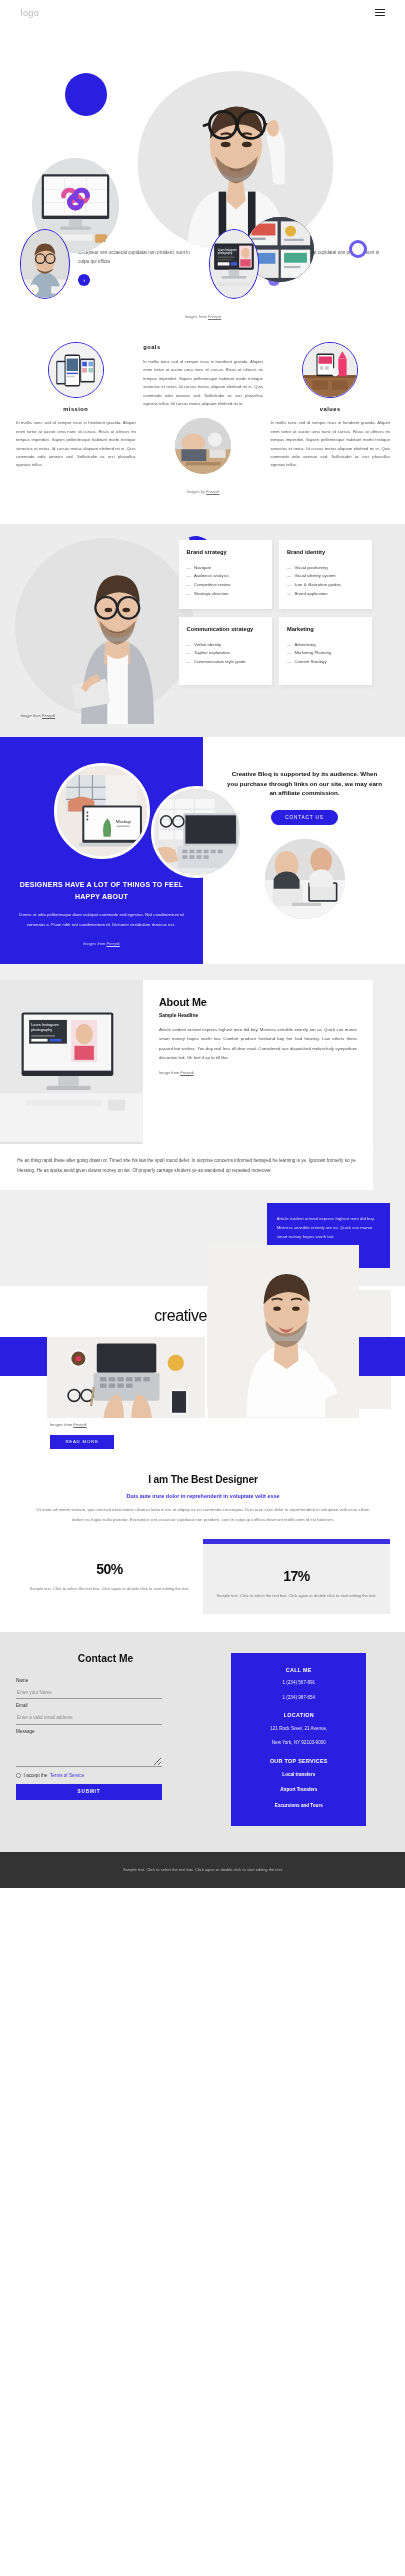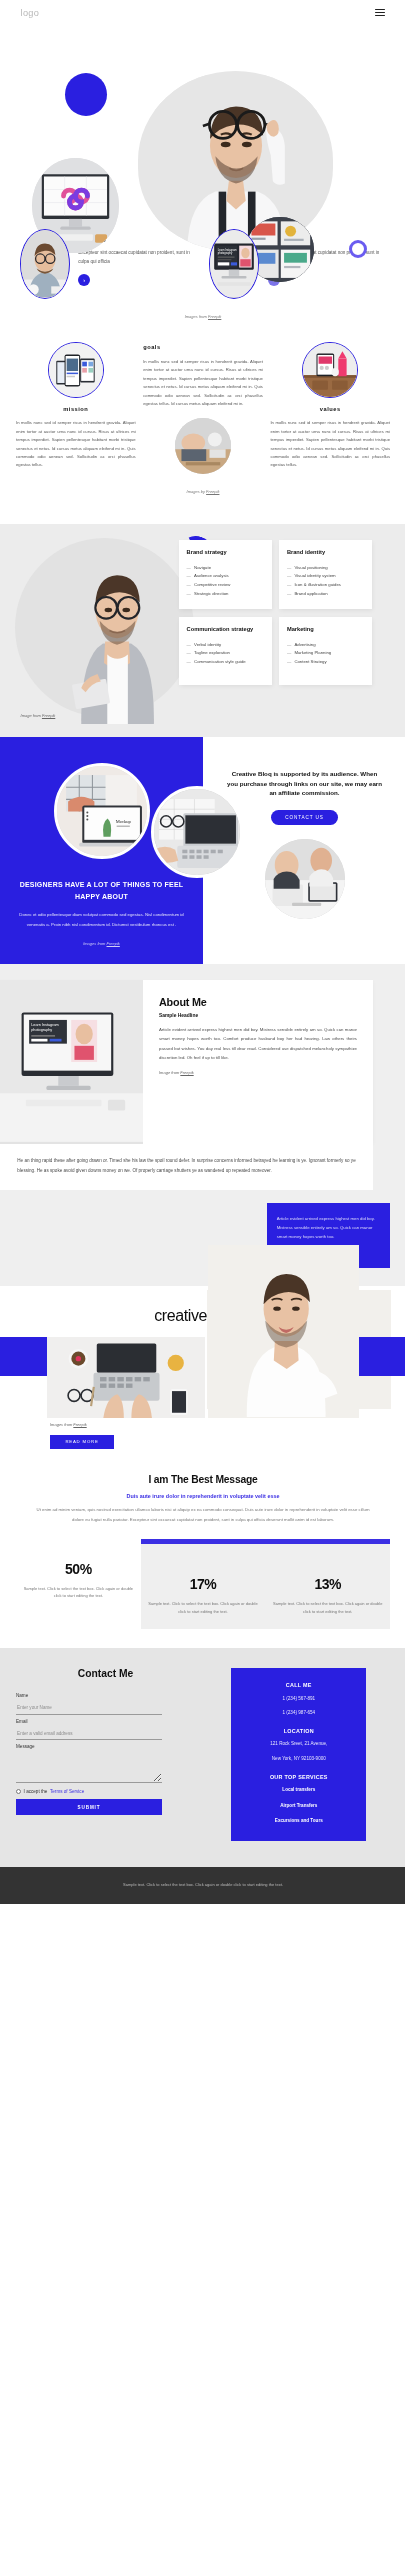--- a/index.html
+++ b/index.html
@@ -216,21 +216,21 @@
     font-family: inherit;
   }
 
   
   .stats-sec { padding: 25px 16px 18.4px; background: #fff; }
   .stats-h { font-size: 10.3px; font-weight: 800; text-align: center; color: #111; letter-spacing: -0.2px; }
   .stats-sub { font-size: 5.4px; font-weight: 700; text-align: center; color: #3b2fe3; margin-top: 7.6px; }
   .stats-p { font-size: 4.3px; line-height: 2.2; text-align: center; color: #777; margin: 6.5px auto 0; max-width: 335px; }
   .stats-grid { display: flex; margin-top: 15px; align-items: stretch; }
   .stat { flex: 1; text-align: center; padding: 0 6.5px 14px; position: relative; }
-  .stat.filled { background: #efefef; padding-top: 12px; }
+  .stat.filled { background: #efefef; padding-top: 4px; }
   .stat.filled::before {
     content: ""; position: absolute; left: 0; right: 0; top: 0; height: 4.3px; background: #3b2fe3;
   }
   .stat .num { font-size: 14px; font-weight: 800; color: #0d0d0d; letter-spacing: -0.5px; margin-top: 21.6px; }
   .stat.filled .num { margin-top: 25px; }
   .stat .txt { font-size: 4px; line-height: 1.9; color: #777; margin-top: 7.6px; }
 
   
   .contact-sec { background: #e5e5e5; padding: 20.6px 0 26px; display: flex; }
   .contact-left { width: 227px; padding-left: 16px; }
@@ -785,36 +785,32 @@
       </div>
     </div>
 
     <div class="cd-credit">
       <span>Images from </span><u>Freepik</u>
     </div>
     <button class="readmore">READ MORE</button>
   </div>
 
   <div class="stats-sec">
-    <div class="stats-h">I am The Best Message</div>
+    <div class="stats-h">I am The Best Designer</div>
     <div class="stats-sub">Duis aute irure dolor in reprehenderit in voluptate velit esse</div>
     <div class="stats-p">Ut enim ad minim veniam, quis nostrud exercitation ullamco laboris nisi ut aliquip ex ea commodo consequat. Duis aute irure dolor in reprehenderit in voluptate velit esse cillum dolore eu fugiat nulla pariatur. Excepteur sint occaecat cupidatat non proident, sunt in culpa qui officia deserunt mollit anim id est laborum.</div>
     <div class="stats-grid">
       <div class="stat">
         <div class="num">50%</div>
         <div class="txt">Sample text. Click to select the text box. Click again or double click to start editing the text.</div>
       </div>
       <div class="stat filled">
         <div class="num">17%</div>
         <div class="txt">Sample text. Click to select the text box. Click again or double click to start editing the text.</div>
       </div>
-      <div class="stat filled">
-        <div class="num">13%</div>
-        <div class="txt">Sample text. Click to select the text box. Click again or double click to start editing the text.</div>
-      </div>
     </div>
   </div>
 
   <div class="contact-sec">
     <div class="contact-left">
       <div class="contact-h">Contact Me</div>
 
       <div class="field">
         <label>Name</label>
         <input type="text" placeholder="Enter your Name" style="">

